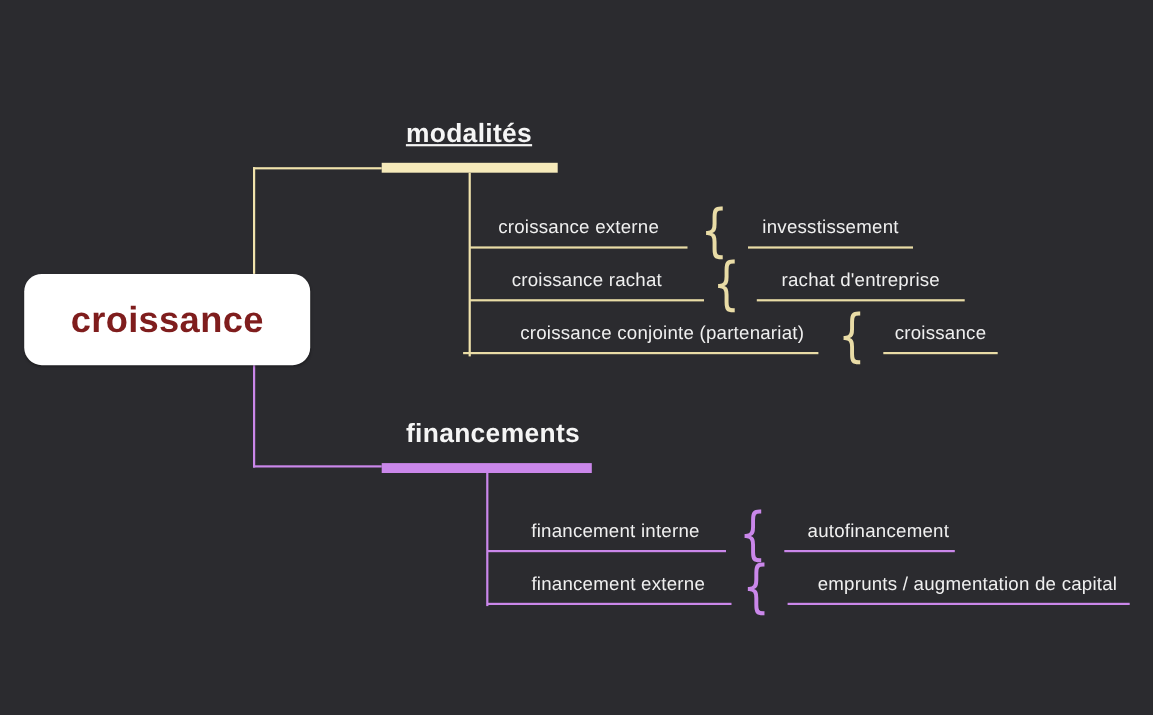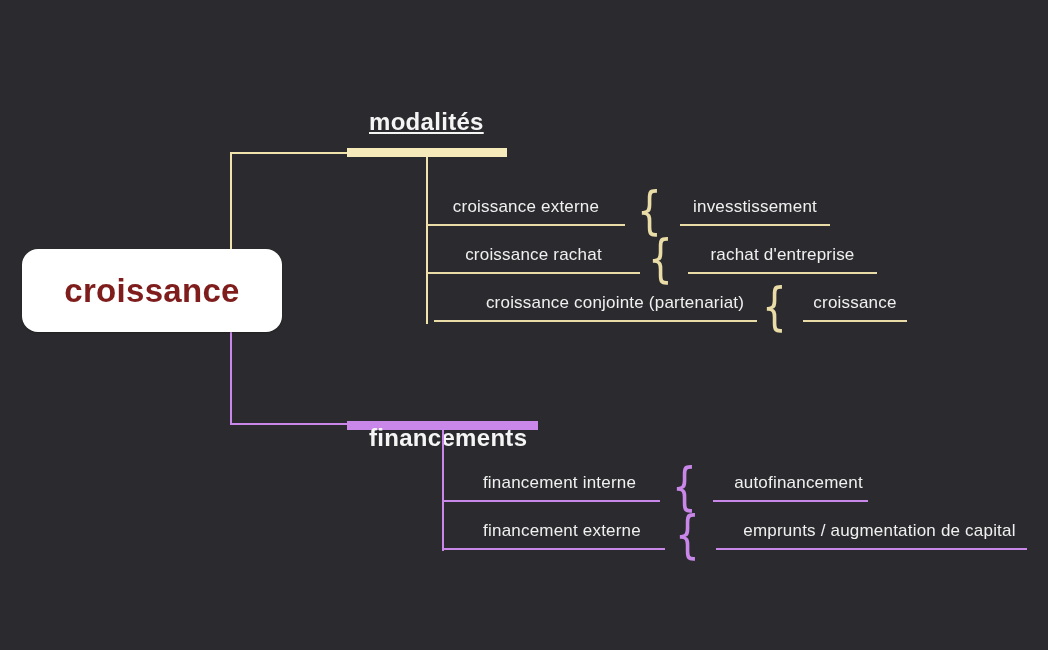--- a/index.html
+++ b/index.html
@@ -79,32 +79,32 @@
 </div>
 
 <div class="u y-t" style="left:427px;top:238px;width:213px;">
   <span>croissance rachat</span>
 </div>
 <div class="brace y-c" style="left:645px;top:236px;">{</div>
 <div class="u y-t" style="left:688px;top:238px;width:189px;">
   <span>rachat d'entreprise</span>
 </div>
 
-<div class="u y-t" style="left:434px;top:286px;width:323px;padding-left:39px;">
+<div class="u y-t" style="left:421px;top:286px;width:323px;padding-left:39px;">
   <span>croissance conjointe (partenariat)</span>
 </div>
 <div class="brace y-c" style="left:759px;top:284px;">{</div>
 <div class="u y-t" style="left:803px;top:286px;width:104px;">
   <span>croissance</span>
 </div>
 
 <div class="line p" style="left:230px;top:332px;width:2px;height:93px;"></div>
 <div class="line p" style="left:230px;top:423px;width:117px;height:2px;"></div>
 <div class="line pbar" style="left:347px;top:421px;width:191px;height:9px;"></div>
-<div class="branch-label" style="left:369px;top:382px;margin-top:43px;">financements</div>
+<div class="branch-label" style="left:369px;top:382px;">financements</div>
 
 <div class="line p" style="left:442px;top:430px;width:2px;height:121px;"></div>
 
 <div class="u p-t" style="left:443px;top:466px;width:217px;">
   <span>financement interne</span>
 </div>
 <div class="brace p-c" style="left:669px;top:464px;">{</div>
 <div class="u p-t" style="left:713px;top:466px;width:155px;">
   <span>autofinancement</span>
 </div>

